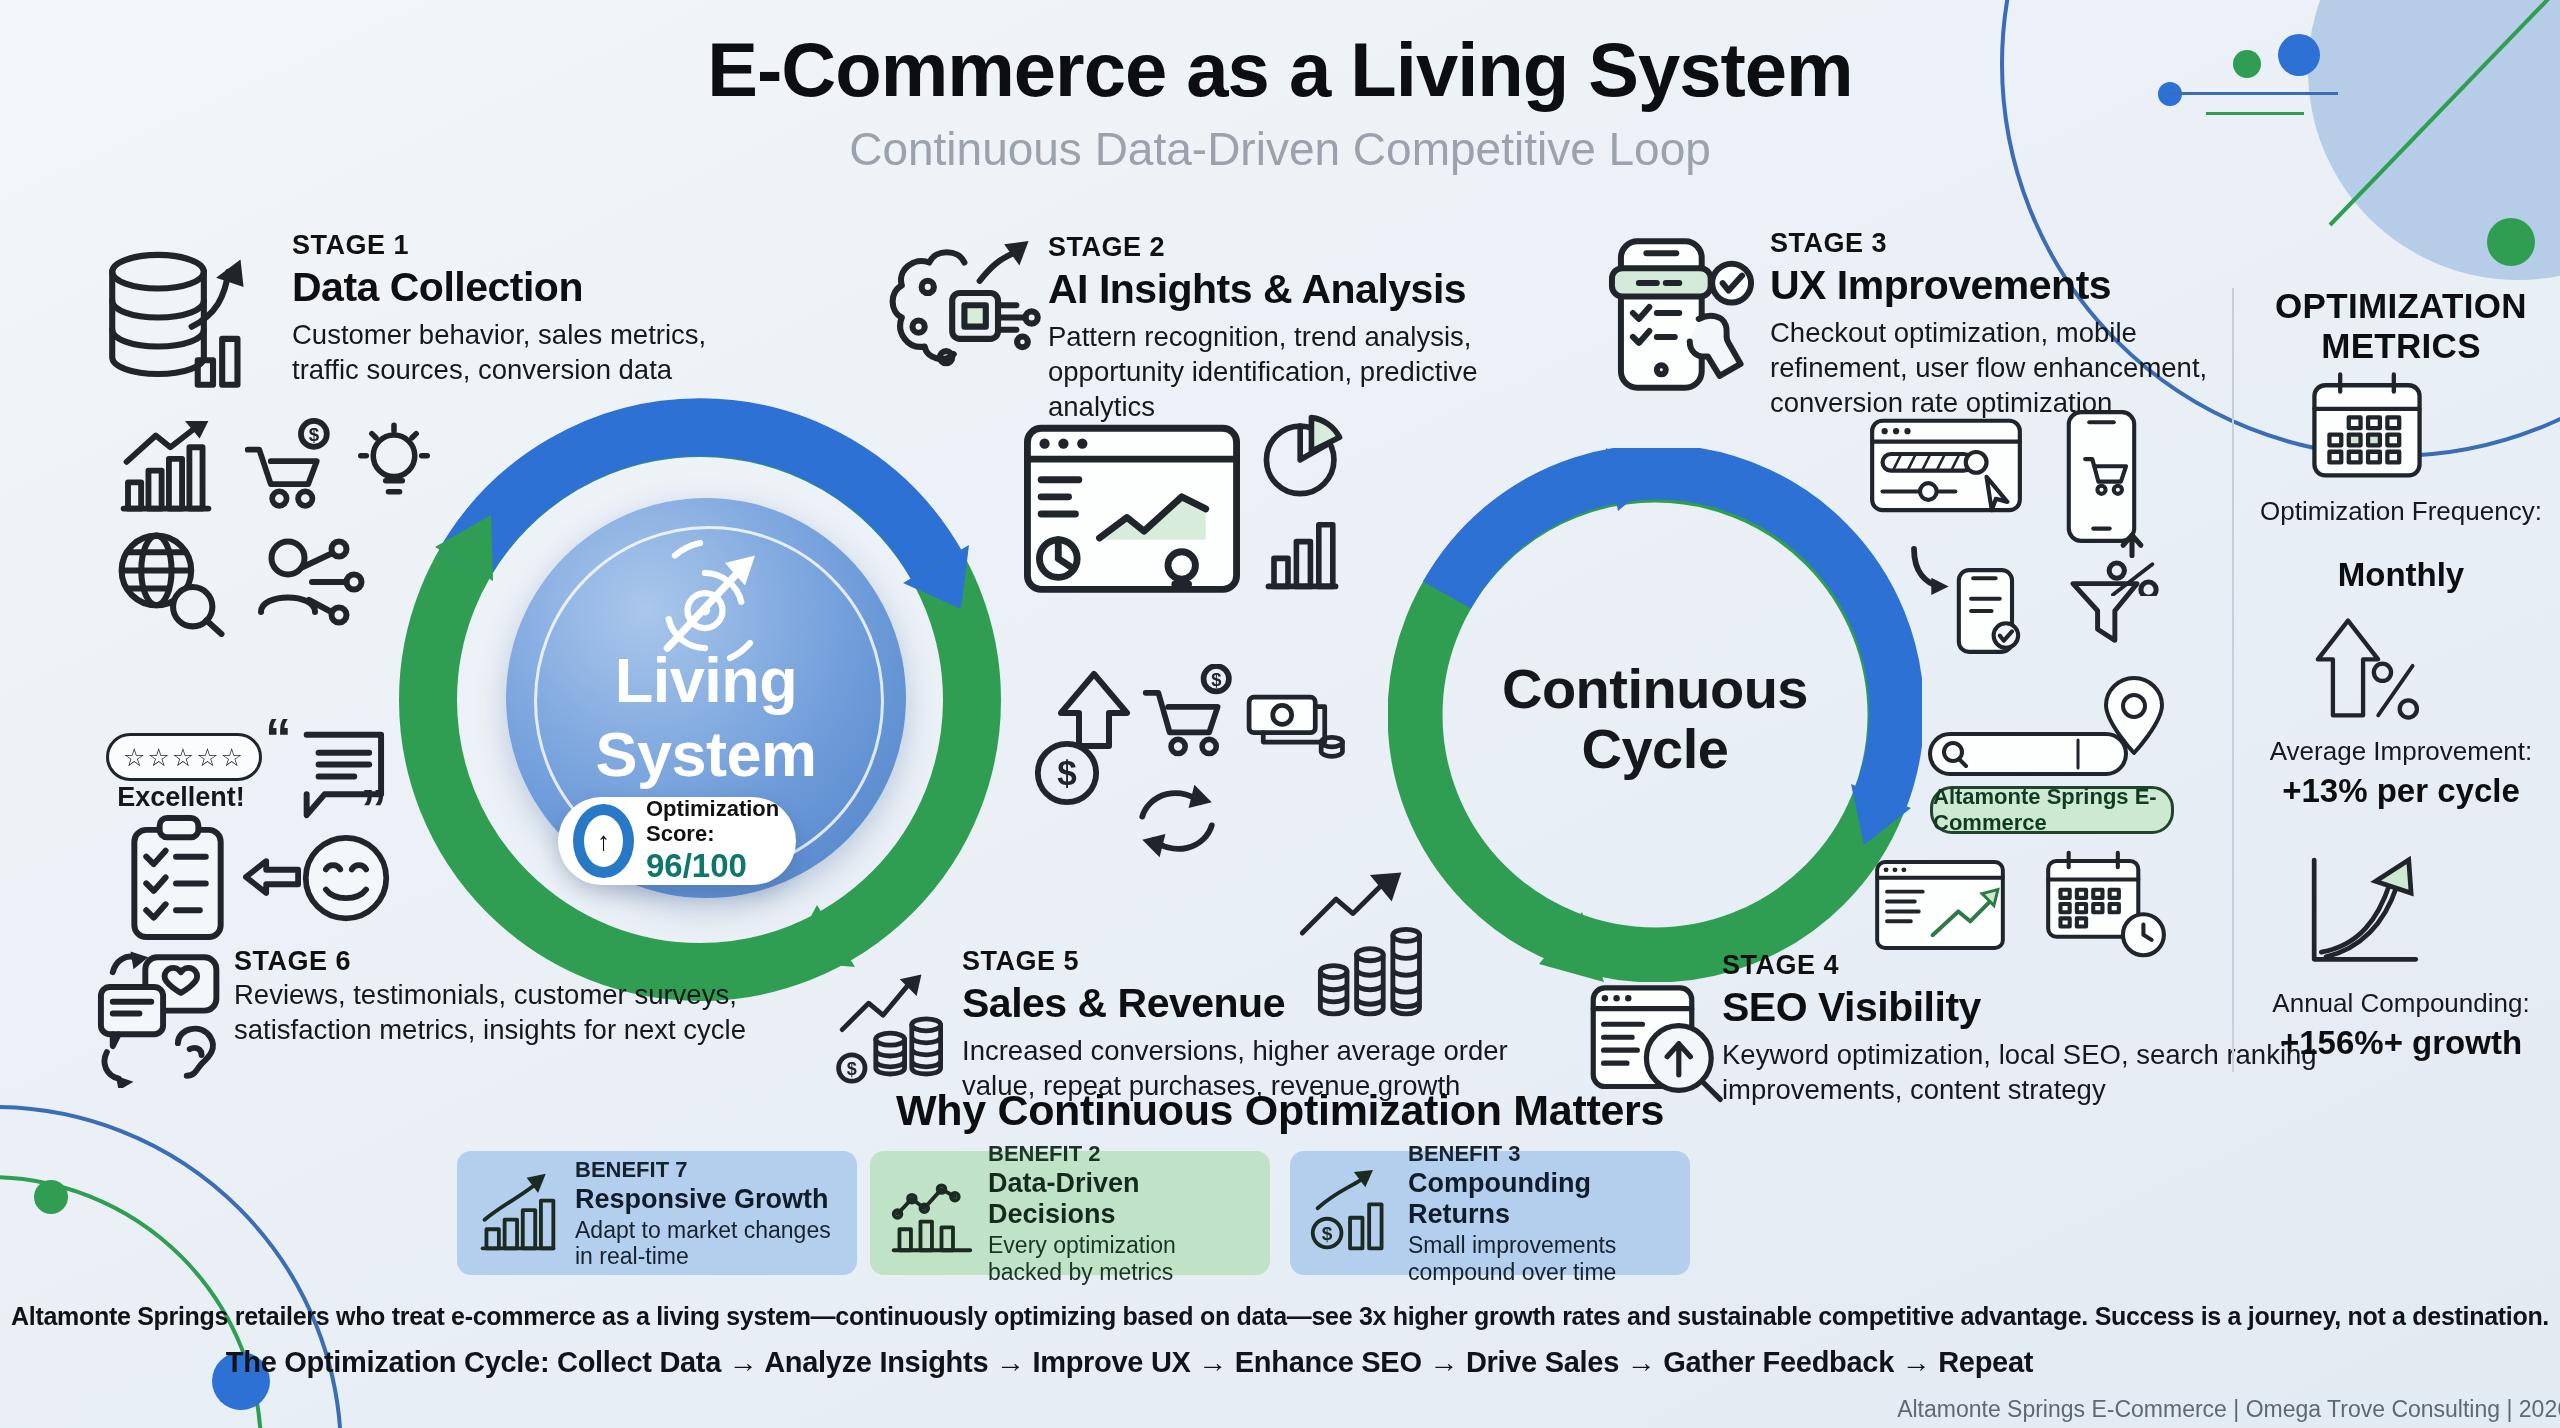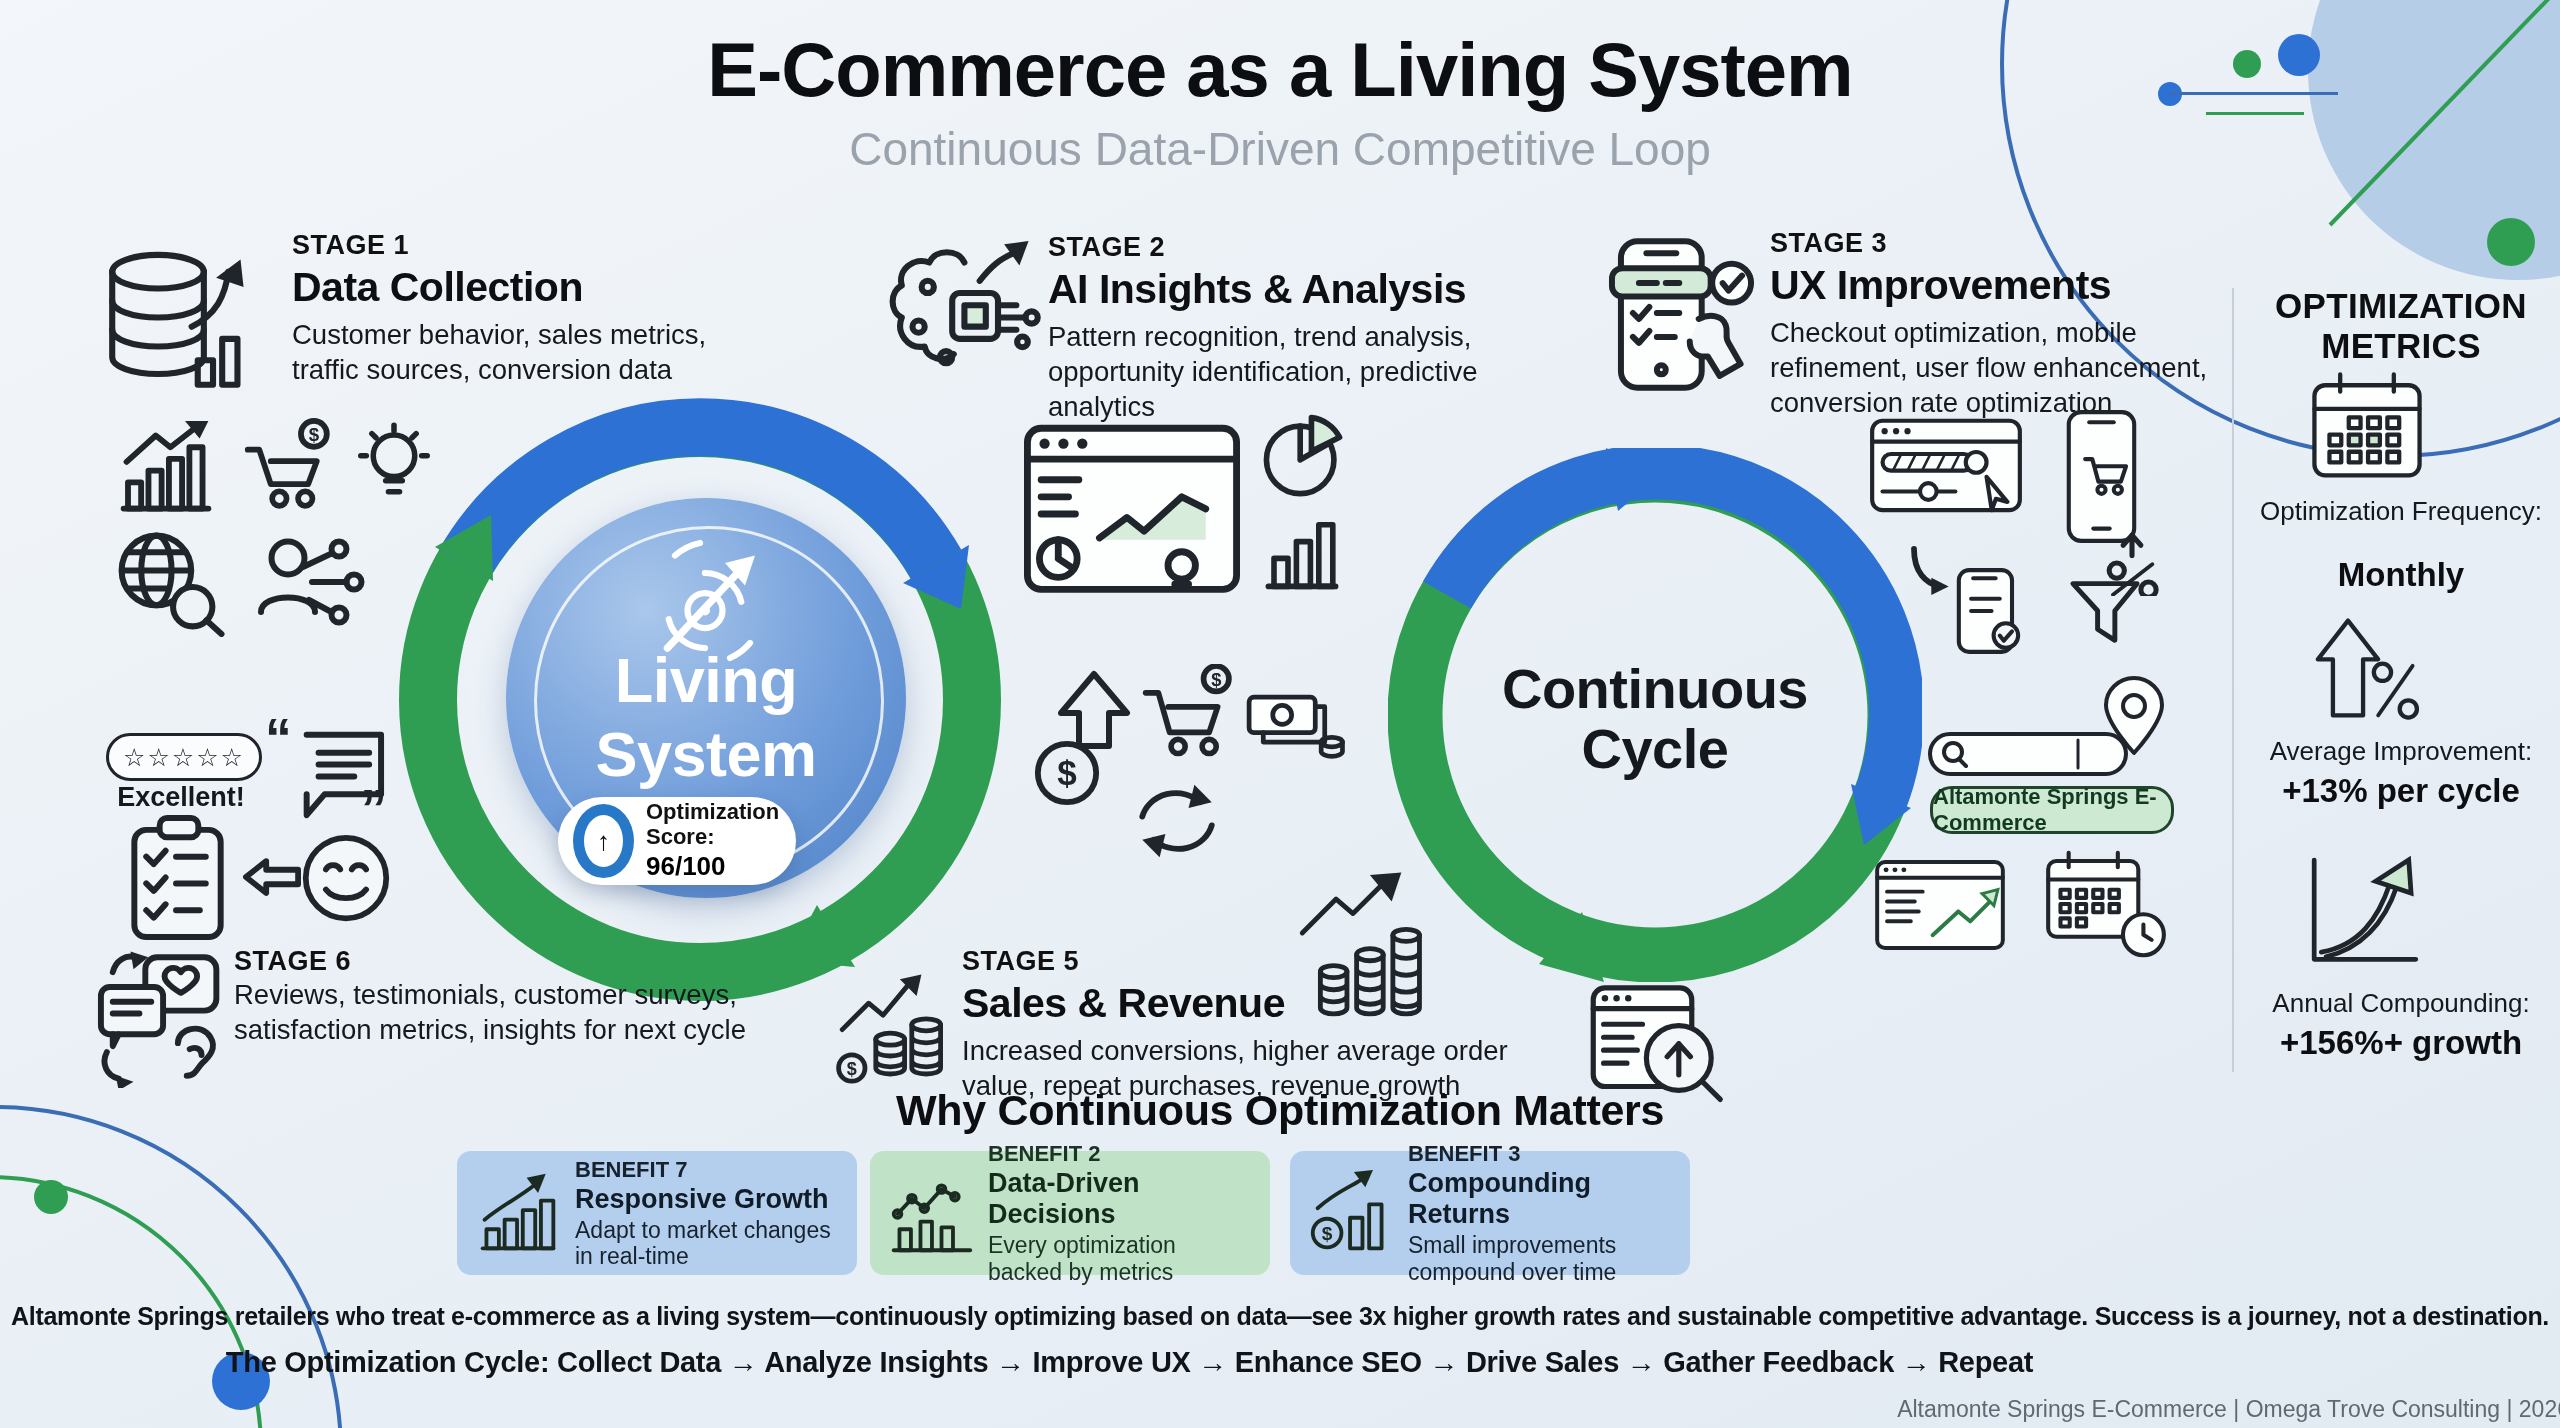--- a/index.html
+++ b/index.html
@@ -26,21 +26,21 @@
     box-shadow:0 10px 30px rgba(40,80,140,.25);}
   #living-innerring{left:534px;top:526px;width:344px;height:344px;border-radius:50%;
     border:3px solid rgba(255,255,255,.8);}
   .living-text{left:506px;width:400px;color:#fff;font-size:63px;font-weight:800;letter-spacing:-.5px;}
   #score-badge{left:558px;top:797px;width:238px;height:88px;background:#fff;border-radius:46px;
     box-shadow:0 8px 20px rgba(30,60,100,.22);display:flex;align-items:center;z-index:6;}
   #score-donut{width:52px;height:52px;border-radius:50%;border:11px solid #2779c7;margin-left:15px;
     display:flex;align-items:center;justify-content:center;font-size:26px;font-weight:800;color:#111;background:#fff;}
   #score-texts{margin-left:12px;}
   .score-label{font-size:22px;font-weight:700;line-height:1.12;color:#111;width:150px;}
-  .score-value{font-size:26px;font-weight:800;color:#000000;margin-top:1px;}
+  .score-value{font-size:33px;font-weight:800;color:#0f766e;margin-top:1px;}
   .cycle-text{left:1390px;width:530px;color:#15181d;font-size:56px;font-weight:800;letter-spacing:-.5px;}
   
   #stars-pill{left:106px;top:733px;width:150px;height:42px;border:3.5px solid #20252c;border-radius:24px;
     display:flex;align-items:center;justify-content:center;font-size:25px;letter-spacing:2px;color:#20252c;background:#fbfcfd;}
   #excellent{left:96px;top:782px;width:170px;font-size:27px;font-weight:700;color:#15181d;}
   
   #locality-pill{left:1930px;top:786px;width:238px;height:42px;background:#cde9d2;border:3.5px solid #20452c;
     border-radius:22px;display:flex;align-items:center;justify-content:center;
     font-size:22px;font-weight:700;color:#123a20;z-index:6;}
   
@@ -427,20 +427,25 @@
       <rect x="6" y="10" width="76" height="76" rx="9" style="fill:#fdfefe;"></rect>
       <path d="M6 26h76"></path>
         <circle cx="15" cy="18" r="2.5" style="fill:#20252c;stroke:none;"></circle>
         <circle cx="24" cy="18" r="2.5" style="fill:#20252c;stroke:none;"></circle>
         <circle cx="33" cy="18" r="2.5" style="fill:#20252c;stroke:none;"></circle>
       <path d="M14 38h30M14 48h22M14 58h26M14 68h18"></path>
       <circle cx="72" cy="64" r="25" style="fill:#f4f7fa;"></circle>
       <path d="M72 77V53M72 53l-9 10M72 53l9 10"></path>
       <path d="M90 82l14 14"></path>
     </svg>
+  </div>
+  <div class="abs" style="left:1722px;top:950px;width:620px;">
+    <div class="s-label">STAGE 4</div>
+    <div class="s-title">SEO Visibility</div>
+    <div class="s-desc">Keyword optimization, local SEO, search ranking improvements, content strategy</div>
   </div>
 
   <div class="doodle" style="left:835px;top:962px;width:132px;height:128px;">
     <svg viewBox="0 0 110 106">
       <path d="M6 56L28 34l12 10 20-24"></path>
         <polygon points="54,14 72,10 68,28" style="fill:#20252c;stroke:none;"></polygon>
       <ellipse cx="46" cy="64" rx="12" ry="5"></ellipse>
         <path d="M34 64v24c0 3 5 5 12 5s12-2 12-5V64M34 73c0 3 5 5 12 5s12-2 12-5M34 82c0 3 5 5 12 5s12-2 12-5"></path>
       <ellipse cx="76" cy="52" rx="12" ry="5"></ellipse>
         <path d="M64 52v36c0 3 5 5 12 5s12-2 12-5V52M64 62c0 3 5 5 12 5s12-2 12-5M64 72c0 3 5 5 12 5s12-2 12-5M64 82c0 3 5 5 12 5s12-2 12-5"></path>

